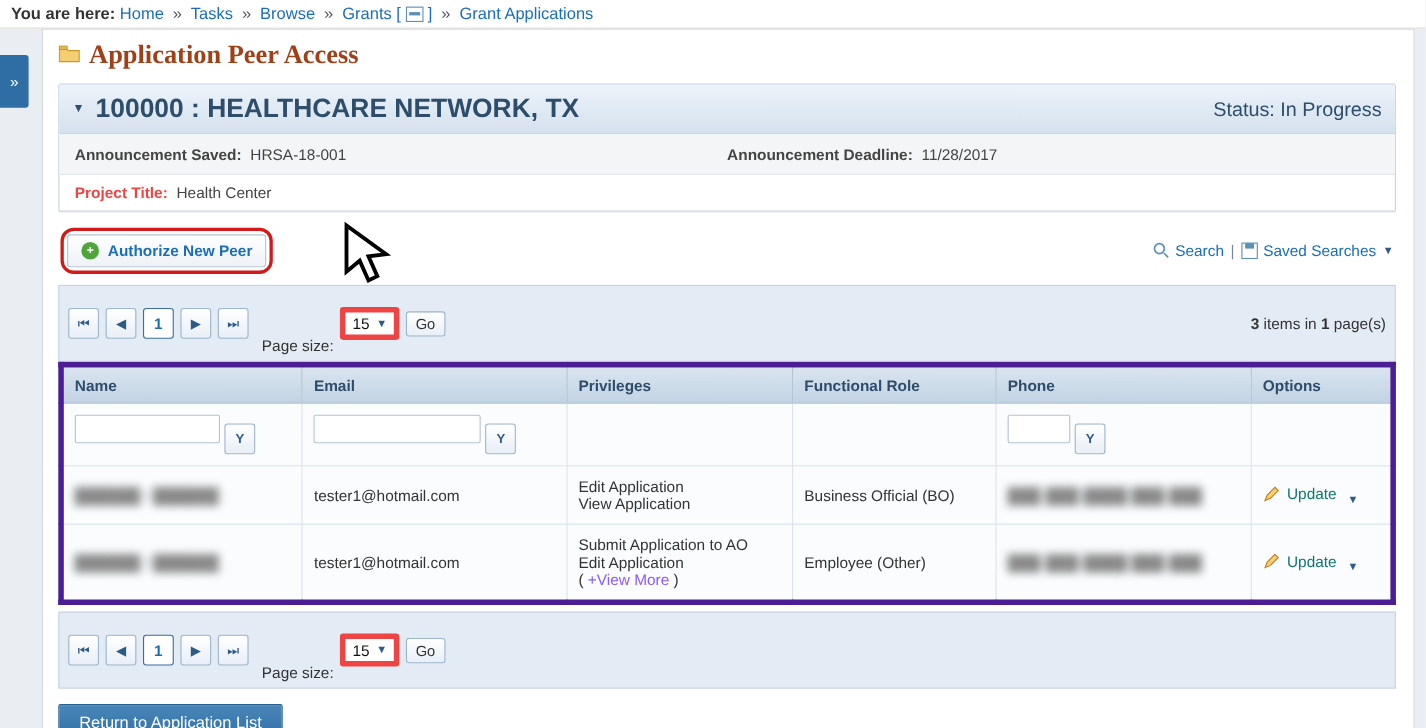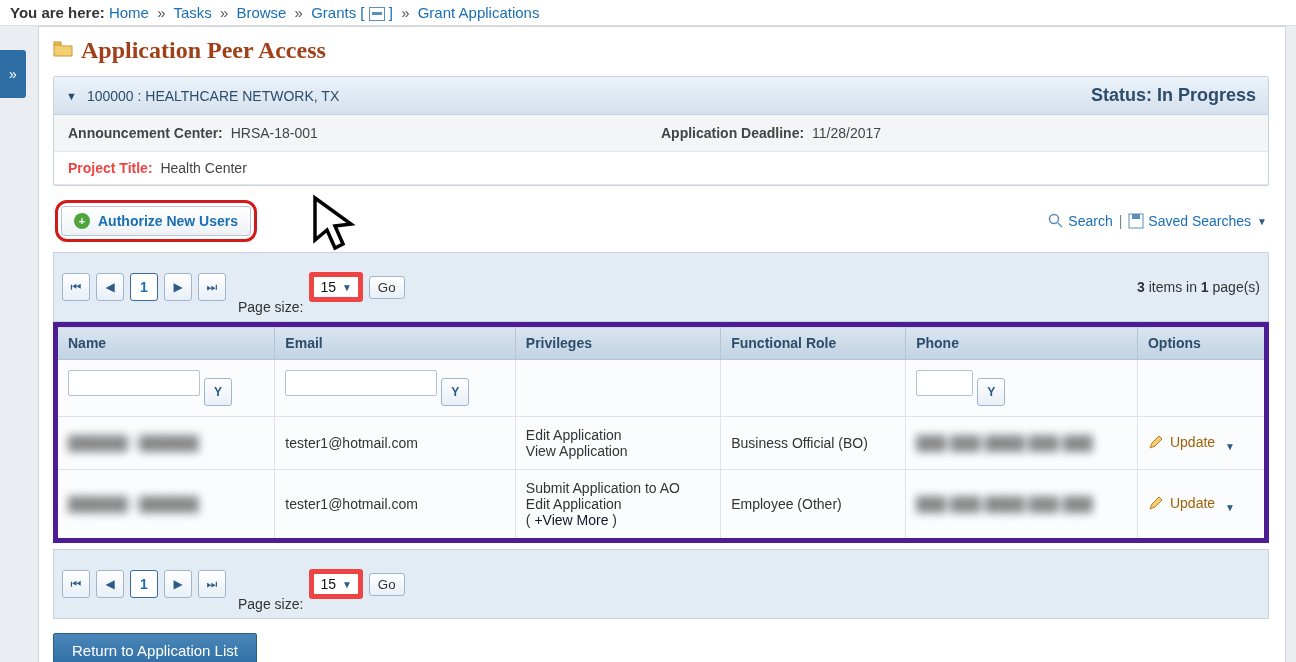--- a/index.html
+++ b/index.html
@@ -10,22 +10,22 @@
   .breadcrumb a{color:#1a6eb5;text-decoration:none;}
   .side-toggle{position:absolute;left:0;top:50px;width:26px;height:48px;background:#2e6ea4;color:#fff;display:flex;align-items:center;justify-content:center;border-radius:0 3px 3px 0;cursor:pointer;}
   .content{margin-left:38px;margin-right:10px;background:#fff;border:1px solid #d0d6dc;padding:10px 16px 20px 14px;}
   .page-title{display:flex;align-items:center;margin:0 0 12px 0;}
   .folder-icon{margin-right:8px;}
   .page-title h1{font-family:Georgia,serif;color:#a04018;font-size:24px;font-weight:bold;margin:0;}
   .panel{border:1px solid #c7d3e0;border-radius:2px;}
   .panel-header{background:linear-gradient(#ecf3fa,#d5e1ee);border-bottom:1px solid #c7d3e0;padding:8px 12px;display:flex;align-items:center;justify-content:space-between;}
   .panel-header .left{display:flex;align-items:center;}
   .panel-header .caret{margin-right:10px;font-size:11px;color:#2d4d6a;}
-  .panel-header .title{font-size:14px;font-weight:normal;color:#2d4d6a;}
-  .panel-header .status{font-size:18px;font-weight:bold;color:#2d4d6a;}
+  .panel-header .title{font-size:24px;font-weight:bold;color:#2d4d6a;}
+  .panel-header .status{font-size:18px;font-weight:normal;color:#2d4d6a;}
   .info-row{background:#f3f5f7;padding:10px 14px;border-bottom:1px solid #e3e7ec;display:flex;}
   .info-row .col{flex:1;}
   .info-row .label{font-weight:bold;color:#444;}
   .info-row .value{color:#444;margin-left:4px;}
   .info-row2{padding:8px 14px;border-bottom:1px solid #e3e7ec;}
   .toolbar{display:flex;justify-content:space-between;align-items:center;padding:14px 2px 4px 2px;}
   .auth-btn{display:inline-flex;align-items:center;border:1px solid #b8c4d3;border-radius:3px;background:linear-gradient(#ffffff,#eef2f6);padding:6px 12px;color:#1a6eb5;font-weight:bold;font-size:14px;cursor:pointer;position:relative;}
   .auth-btn .plus{width:16px;height:16px;border-radius:50%;background:#4ea53b;color:#fff;display:inline-flex;align-items:center;justify-content:center;margin-right:8px;font-size:11px;font-weight:bold;}
   .highlight-box{position:relative;display:inline-block;padding:6px;}
   .highlight-box::before{content:"";position:absolute;inset:0;border:3px solid #d11b1b;border-radius:12px;pointer-events:none;}
@@ -43,22 +43,22 @@
   .go-btn{border:1px solid #9fb5cb;border-radius:3px;background:linear-gradient(#fff,#e8eff7);padding:3px 8px;cursor:pointer;color:#333;}
   .pager-info{color:#333;}
   .pager-info b{font-weight:bold;}
   table.grid{width:100%;border-collapse:collapse;border:5px solid #4c1d95;}
   table.grid th{background:linear-gradient(#d9e4ef,#c2d3e4);color:#2d4d6a;text-align:left;padding:8px 10px;border:1px solid #b3c4d6;font-size:14px;}
   table.grid td{padding:10px;border:1px solid #dbe3ec;background:#fafcfe;vertical-align:middle;font-size:14px;color:#333;}
   .filter-row td{background:#eef3f8;}
   .filter-input{display:inline-block;border:1px solid #b5c2d0;background:#fff;height:24px;border-radius:2px;}
   .filter-btn{width:26px;height:26px;border:1px solid #9fb5cb;background:linear-gradient(#fff,#e8eff7);border-radius:3px;display:inline-flex;align-items:center;justify-content:center;margin-left:4px;cursor:pointer;color:#2d5b88;font-size:12px;font-weight:bold;}
   .blur{filter:blur(4px);color:#888;}
-  .view-more{color:#0f172a;text-decoration:none;text-align:center;}
-  .update-link{color:#a16207;text-decoration:none;display:inline-flex;align-items:center;gap:6px;}
+  .view-more{color:#8b5cf6;text-decoration:none;text-align:center;}
+  .update-link{color:#0f766e;text-decoration:none;display:inline-flex;align-items:center;gap:6px;}
   .pencil-icon{width:16px;height:16px;}
   .return-btn{margin-top:14px;background:linear-gradient(#4a86b8,#2e6ea4);color:#fff;border:1px solid #285f8d;padding:8px 18px;font-size:15px;border-radius:2px;cursor:pointer;}
   .bracket-icon{display:inline-block;border:1px solid #5b8fb8;width:14px;height:12px;vertical-align:middle;position:relative;background:#fff;}
   .bracket-icon::after{content:"";position:absolute;left:2px;right:2px;top:4px;height:3px;background:#5b8fb8;}
   .search-icon,.saved-icon{display:inline-block;width:16px;height:16px;}
 </style>
 </head>
 <body>
 
 <div class="page">
@@ -98,39 +98,39 @@
           <span class="caret">▼</span>
           <span class="title">100000 : HEALTHCARE NETWORK, TX</span>
         </div>
         <div class="status">
           <span>Status:</span>
           <span>In Progress</span>
         </div>
       </div>
       <div class="info-row">
         <div class="col">
-          <span class="label">Announcement Center:</span>
+          <span class="label">Announcement Saved:</span>
           <span class="value">HRSA-18-001</span>
         </div>
         <div class="col">
-          <span class="label">Application Deadline:</span>
+          <span class="label">Announcement Deadline:</span>
           <span class="value">11/28/2017</span>
         </div>
       </div>
       <div class="info-row2">
         <span class="label" style="font-weight:bold;color:#ef4444">Project Title:</span>
         <span class="value" style="color:#444;margin-left:4px">Health Center</span>
       </div>
     </div>
 
     <div class="toolbar">
       <div class="highlight-box">
         <button class="auth-btn">
           <span class="plus">+</span>
-          <span>Authorize New Users</span>
+          <span>Authorize New Peer</span>
         </button>
         <svg class="cursor" width="60" height="66" viewBox="0 0 60 66">
           <path d="M6 4 L6 46 L18 36 L26 54 L34 50 L26 32 L42 30 Z" fill="#fff" stroke="#000" stroke-width="3.5"></path>
         </svg>
       </div>
       <div class="toolbar-right">
         <a href="#">
           <svg class="search-icon" viewBox="0 0 16 16">
               <circle cx="6" cy="6" r="4.5" fill="none" stroke="#5b8fb8" stroke-width="1.5"></circle>
               <line x1="10" y1="10" x2="14" y2="14" stroke="#5b8fb8" stroke-width="1.5"></line>

